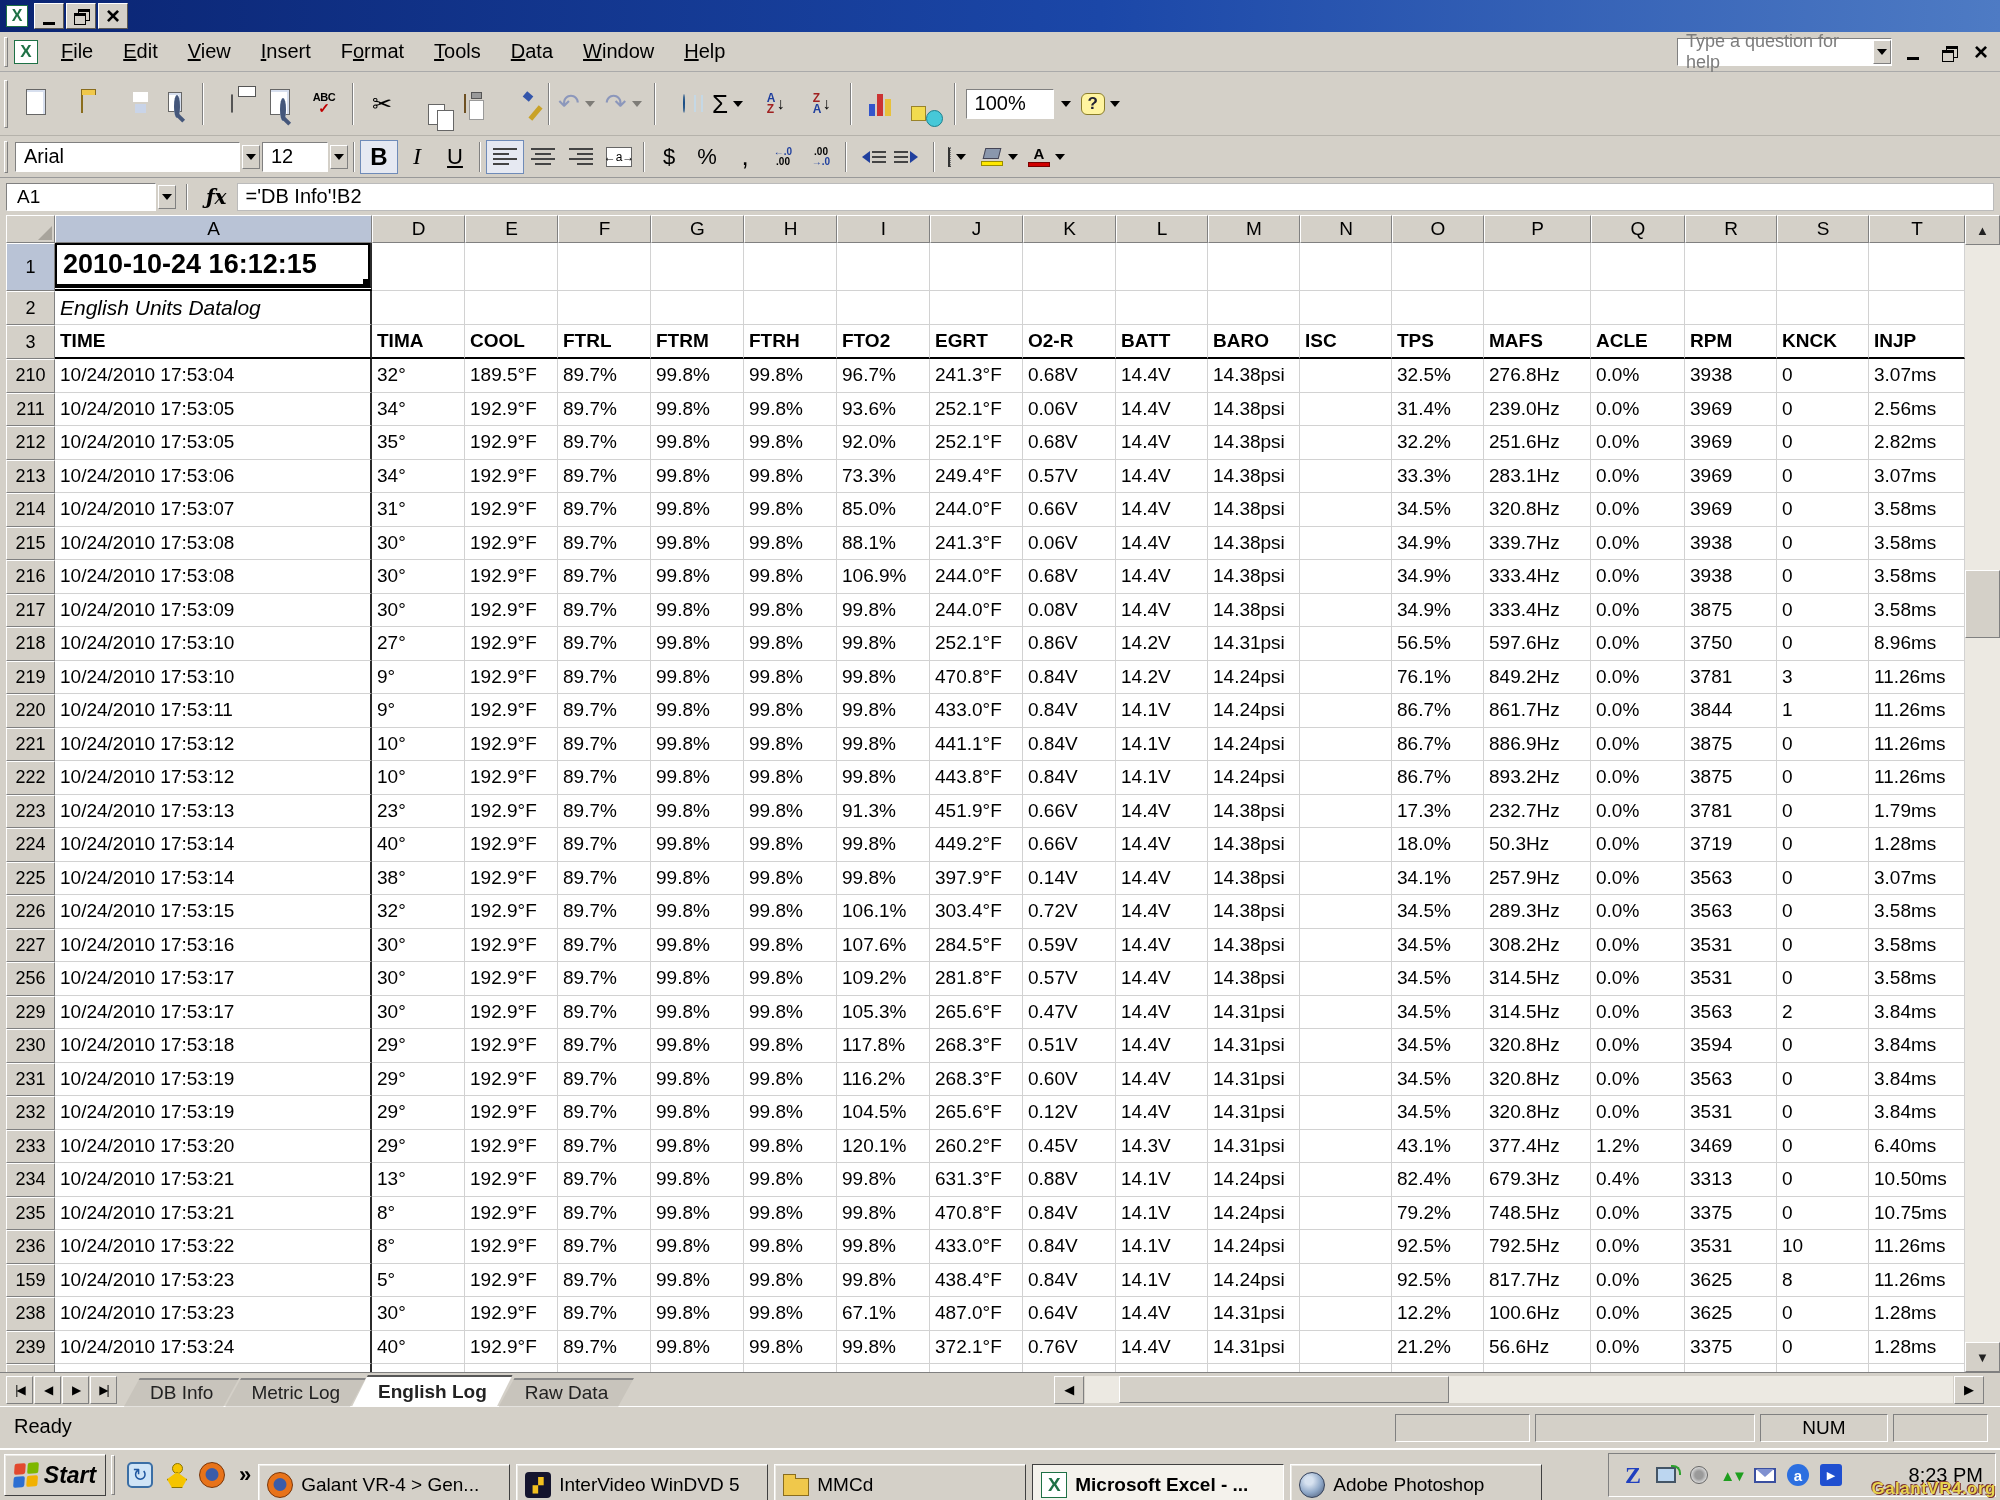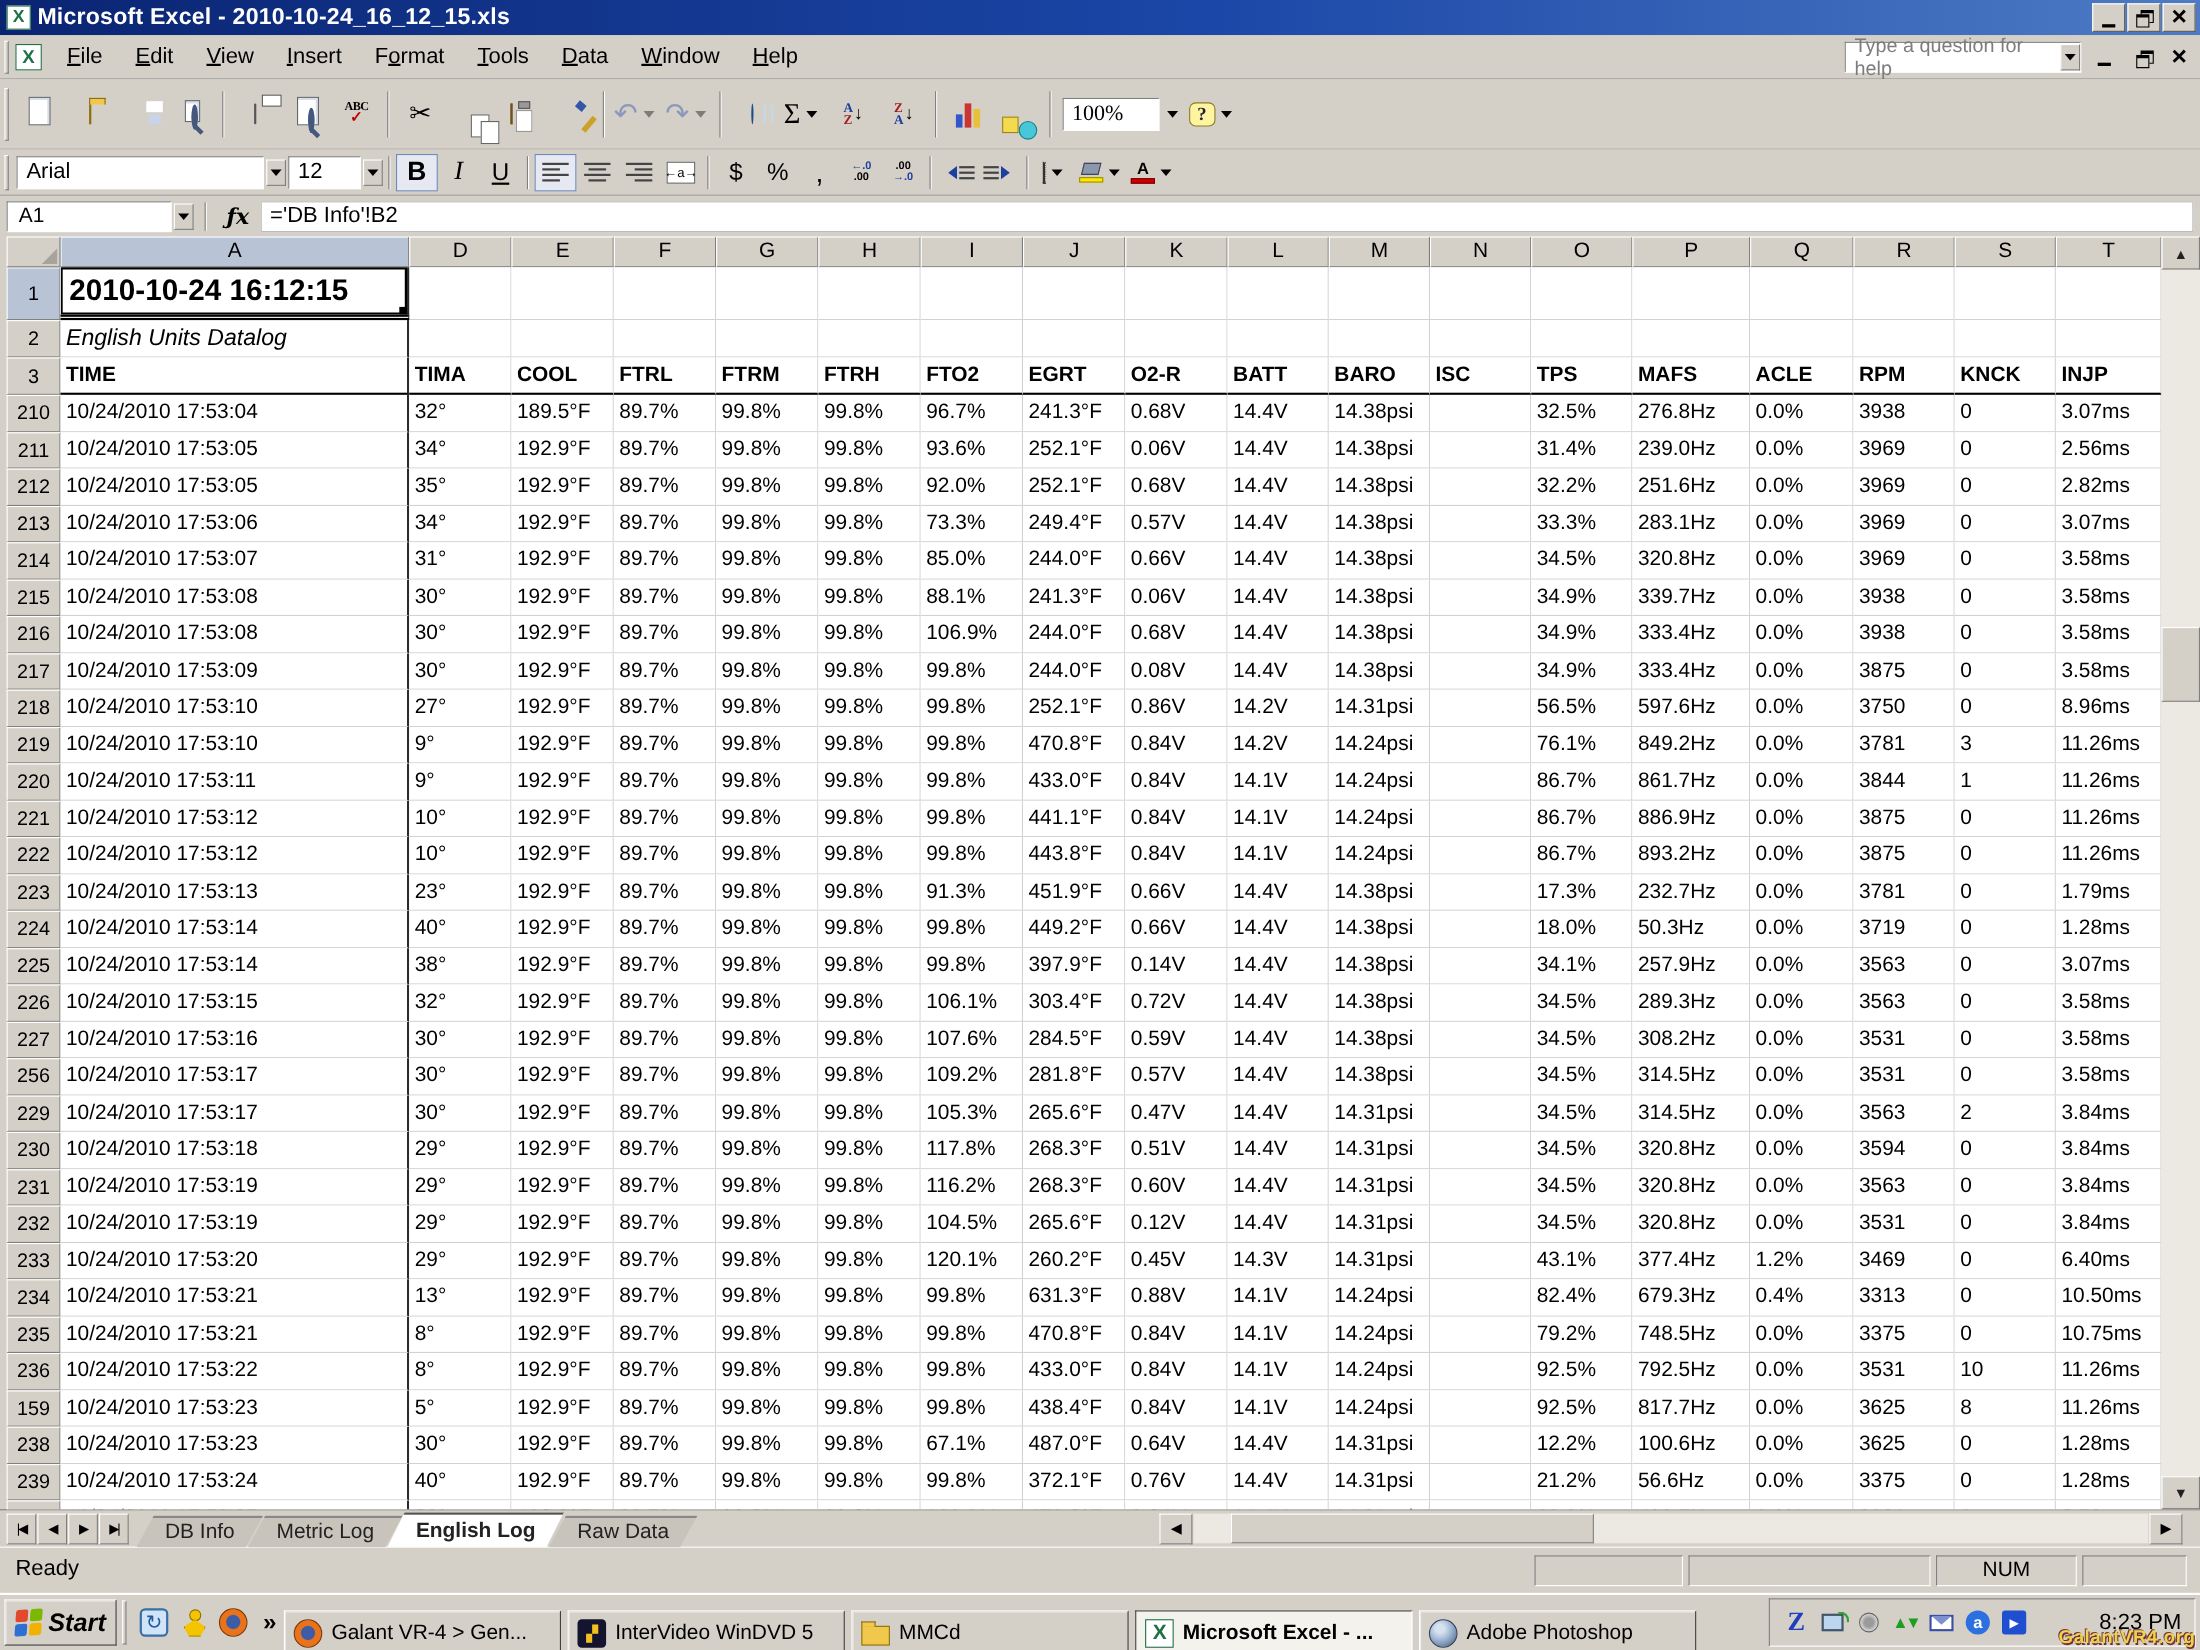--- a/index.html
+++ b/index.html
@@ -233,21 +233,20 @@
   .watermark { position:absolute; right:4px; bottom:1px; font-size:17px; font-weight:bold; color:#E8D44D;
     text-shadow:1px 1px 0 #7a3030, -1px -1px 0 #7a3030; letter-spacing:.5px; z-index:10; }
 </style>
 </head>
 <body>
 
 <div class="titlebar">
   <span class="app-ico ticon">
       <span class="excelic" style="width:22px;height:22px;font-size:16px;">X</span>
     </span>
-  <span class="title-text">Microsoft Excel - 2010-10-24_16_12_15.xls</span>
   <span class="winbtns">
     <span class="wb g-min"></span>
     <span class="wb g-restore"></span>
     <span class="wb g-close"></span>
   </span>
 </div>
 
 <div class="menubar">
   <span class="mgrip"></span>
   <span class="ticon" style="margin-right:8px">
@@ -270,21 +269,21 @@
       <span class="dda"></span>
     </span>
     <span class="wb small g-min"></span>
     <span class="wb small g-restore"></span>
     <span class="wb small g-close"></span>
   </span>
 </div>
 
 <div class="stdbar">
   <span class="tbgrip"></span>
-  <span id="std-buttons" style="display:flex;align-items:center;font-family:Liberation Serif, serif;">
+  <span id="std-buttons" style="display:flex;align-items:center;">
       <span class="tb">
         <span><span class="pg"></span></span>
       </span>
       <span class="tb">
         <span><span class="folder"></span></span>
       </span>
       <span class="tb">
         <span><span class="floppy"></span></span>
       </span>
       <span class="tb">

